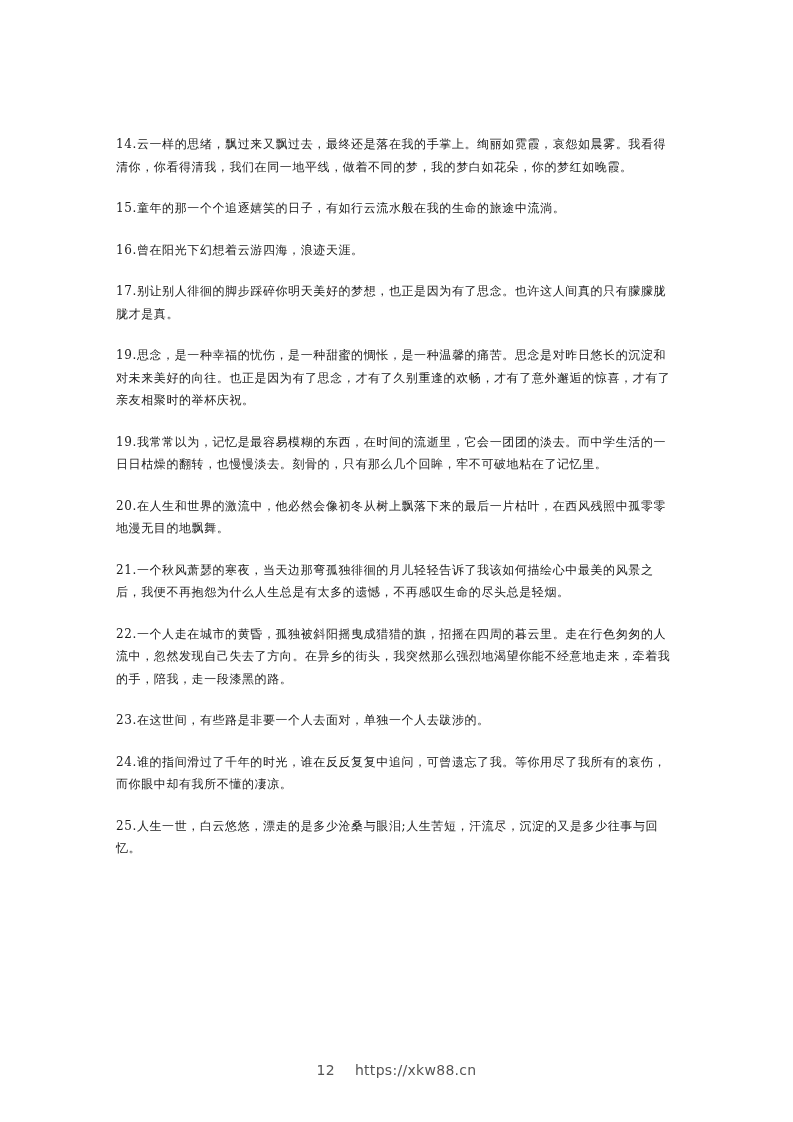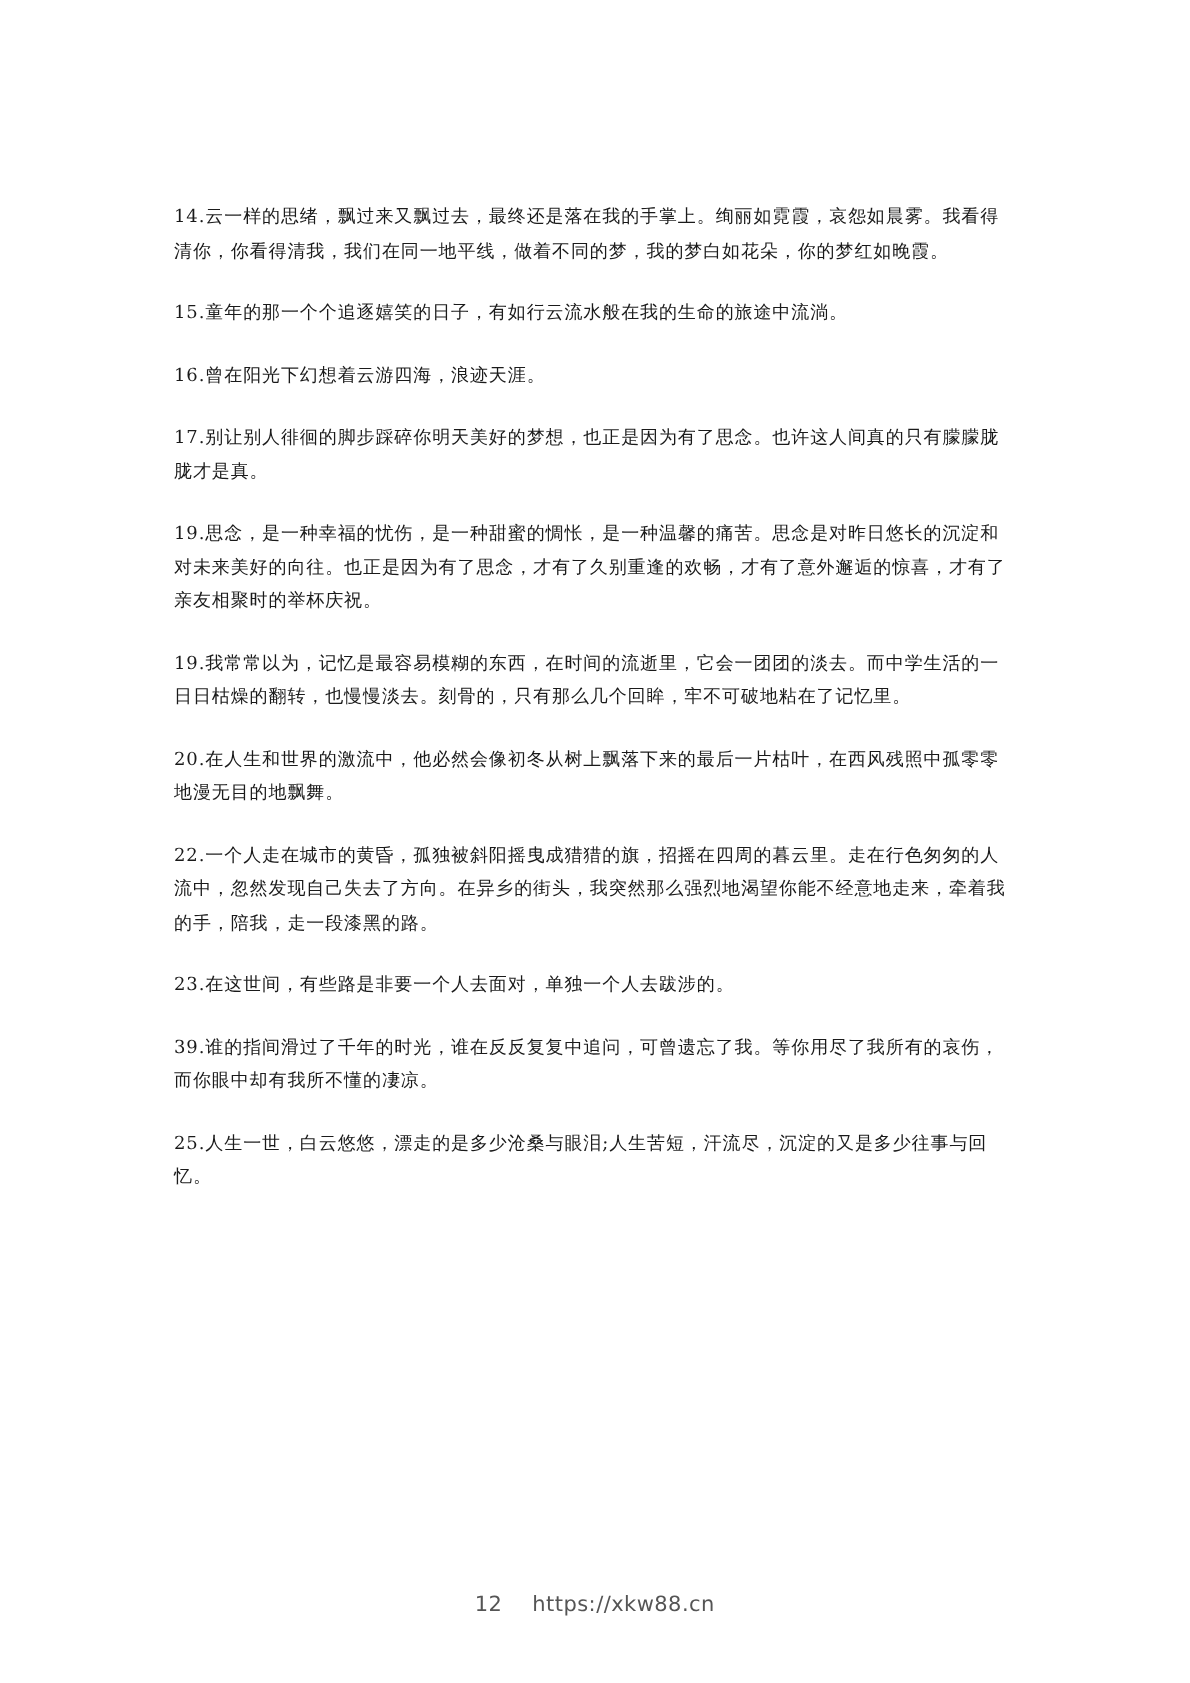--- a/index.html
+++ b/index.html
@@ -46,21 +46,22 @@
 <body>
 
 <div class="page">
   <p class="para"><span>14.</span><span>云一样的思绪，飘过来又飘过去，最终还是落在我的手掌上。绚丽如霓霞，哀怨如晨雾。我看得清你，你看得清我，我们在同一地平线，做着不同的梦，我的梦白如花朵，你的梦红如晚霞。</span></p>
   <p class="para"><span>15.</span><span>童年的那一个个追逐嬉笑的日子，有如行云流水般在我的生命的旅途中流淌。</span></p>
   <p class="para"><span>16.</span><span>曾在阳光下幻想着云游四海，浪迹天涯。</span></p>
   <p class="para"><span>17.</span><span>别让别人徘徊的脚步踩碎你明天美好的梦想，也正是因为有了思念。也许这人间真的只有朦朦胧胧才是真。</span></p>
   <p class="para"><span>19.</span><span>思念，是一种幸福的忧伤，是一种甜蜜的惆怅，是一种温馨的痛苦。思念是对昨日悠长的沉淀和对未来美好的向往。也正是因为有了思念，才有了久别重逢的欢畅，才有了意外邂逅的惊喜，才有了亲友相聚时的举杯庆祝。</span></p>
   <p class="para"><span>19.</span><span>我常常以为，记忆是最容易模糊的东西，在时间的流逝里，它会一团团的淡去。而中学生活的一日日枯燥的翻转，也慢慢淡去。刻骨的，只有那么几个回眸，牢不可破地粘在了记忆里。</span></p>
   <p class="para"><span>20.</span><span>在人生和世界的激流中，他必然会像初冬从树上飘落下来的最后一片枯叶，在西风残照中孤零零地漫无目的地飘舞。</span></p>
+  <p class="para"><span>21.</span><span>一个秋风萧瑟的寒夜，当天边那弯孤独徘徊的月儿轻轻告诉了我该如何描绘心中最美的风景之后，我便不再抱怨为什么人生总是有太多的遗憾，不再感叹生命的尽头总是轻烟。</span></p>
   <p class="para"><span>22.</span><span>一个人走在城市的黄昏，孤独被斜阳摇曳成猎猎的旗，招摇在四周的暮云里。走在行色匆匆的人流中，忽然发现自己失去了方向。在异乡的街头，我突然那么强烈地渴望你能不经意地走来，牵着我的手，陪我，走一段漆黑的路。</span></p>
   <p class="para"><span>23.</span><span>在这世间，有些路是非要一个人去面对，单独一个人去跋涉的。</span></p>
-  <p class="para"><span>39.</span><span>谁的指间滑过了千年的时光，谁在反反复复中追问，可曾遗忘了我。等你用尽了我所有的哀伤，而你眼中却有我所不懂的凄凉。</span></p>
+  <p class="para"><span>24.</span><span>谁的指间滑过了千年的时光，谁在反反复复中追问，可曾遗忘了我。等你用尽了我所有的哀伤，而你眼中却有我所不懂的凄凉。</span></p>
   <p class="para"><span>25.</span><span>人生一世，白云悠悠，漂走的是多少沧桑与眼泪;人生苦短，汗流尽，沉淀的又是多少往事与回忆。</span></p>
 </div>
 
 <div class="footer">
   <span class="page-num">12</span><span>https://xkw88.cn</span>
 </div>
 
 </body></html>

